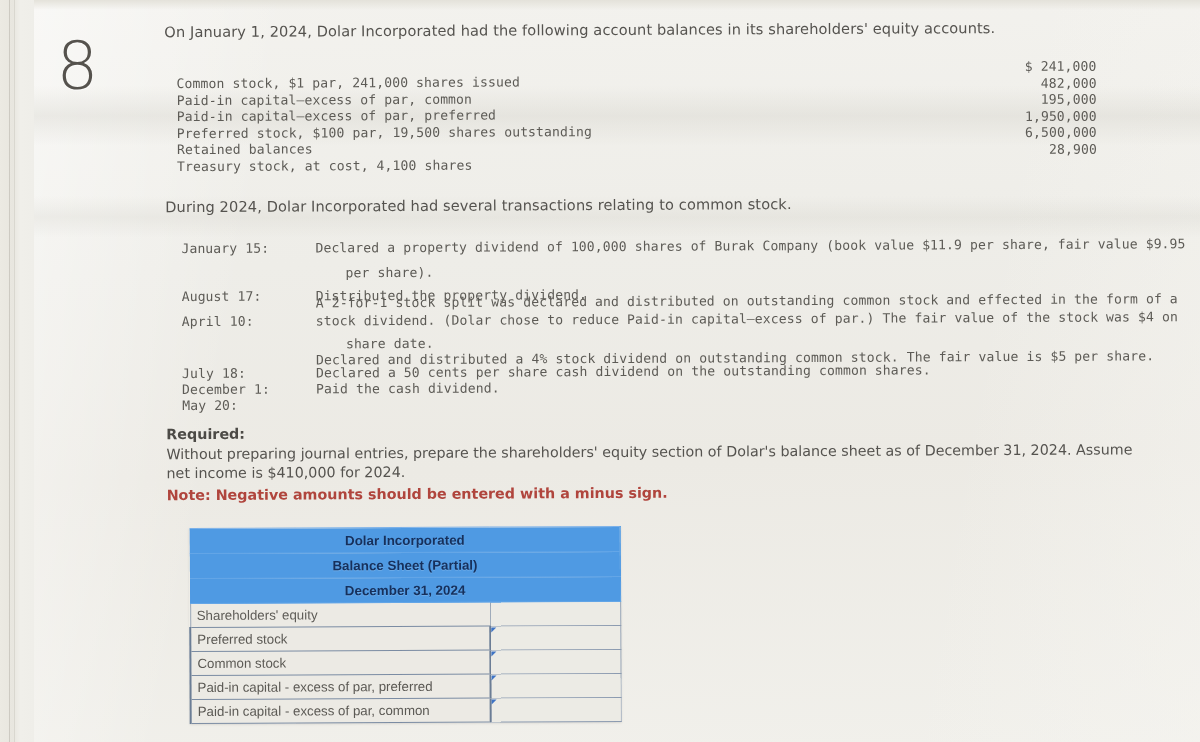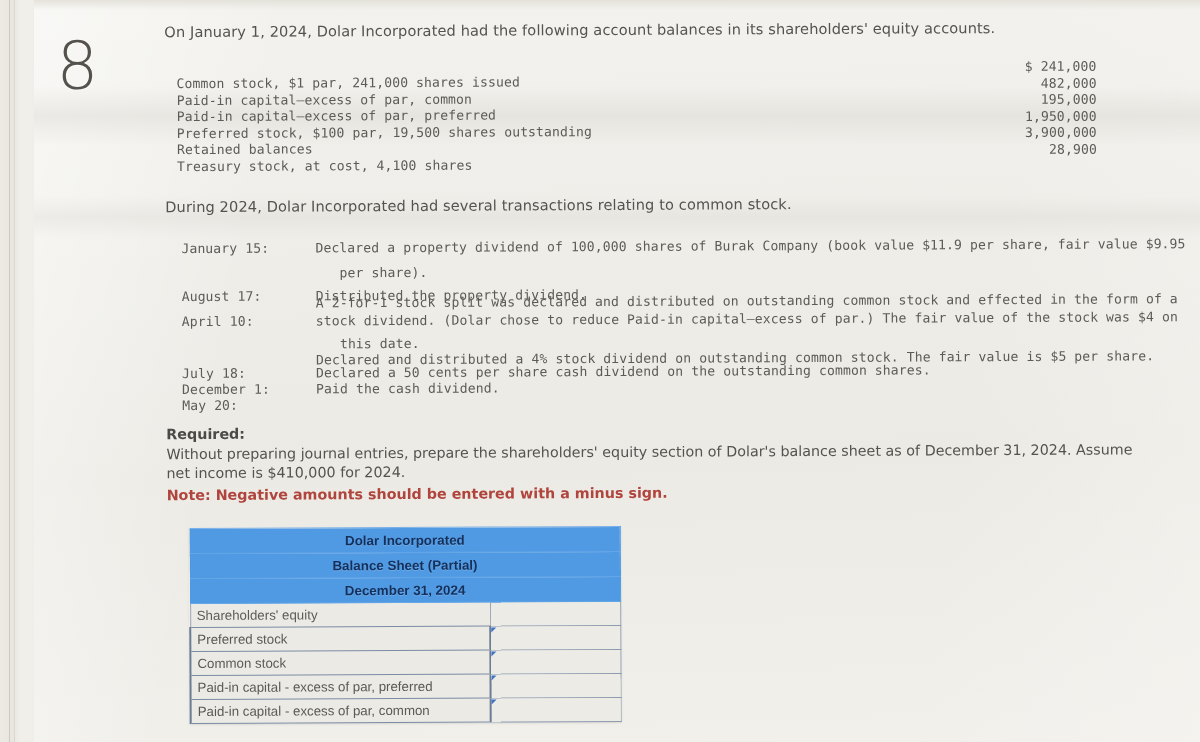--- a/index.html
+++ b/index.html
@@ -152,21 +152,21 @@
     left: 4px;
     width: 120px;
     white-space: nowrap;
   }
   .tx .body {
     position: absolute;
     left: 138px;
     white-space: nowrap;
   }
   .tx .body.indent {
-    left: 162px;
+    left: 168px;
   }
 
   
   .required {
     position: absolute;
     top: 424px;
     left: 2px;
     width: 1010px;
     font-family: "DejaVu Sans", sans-serif;
     font-size: 14.3px;
@@ -295,21 +295,21 @@
       <div class="row">
         <span class="label">Paid-in capital–excess of par, preferred</span>
         <span class="amount">195,000</span>
       </div>
       <div class="row">
         <span class="label">Preferred stock, $100 par, 19,500 shares outstanding</span>
         <span class="amount">1,950,000</span>
       </div>
       <div class="row">
         <span class="label">Retained balances</span>
-        <span class="amount">3,900,000</span>
+        <span class="amount">6,500,000</span>
       </div>
       <div class="row">
         <span class="label">Treasury stock, at cost, 4,100 shares</span>
         <span class="amount">28,900</span>
       </div>
     </div>
 
     <div class="prose during-line">During 2024, Dolar Incorporated had several transactions relating to common stock.</div>
 
     <div class="mono transactions">
@@ -328,21 +328,21 @@
       </div>
       <div class="tx" style="height:9px;">
         <span class="body" style="top:-9px;position:absolute;">A 2-for-1 stock split was declared and distributed on outstanding common stock and effected in the form of a</span>
       </div>
 
       <div class="tx" style="height:23px;">
         <span class="date">April 10:</span>
         <span class="body">stock dividend. (Dolar chose to reduce Paid-in capital–excess of par.) The fair value of the stock was $4 on</span>
       </div>
       <div class="tx" style="height:23px;">
-        <span class="body indent">this date.</span>
+        <span class="body indent">share date.</span>
       </div>
 
       <div class="tx" style="height:6px;">
         <span class="body" style="top:-7px;position:absolute;">Declared and distributed a 4% stock dividend on outstanding common stock. The fair value is $5 per share.</span>
       </div>
       <div class="tx" style="height:16px;">
         <span class="date">July 18:</span>
         <span class="body">Declared a 50 cents per share cash dividend on the outstanding common shares.</span>
       </div>
       <div class="tx" style="height:16px;">

